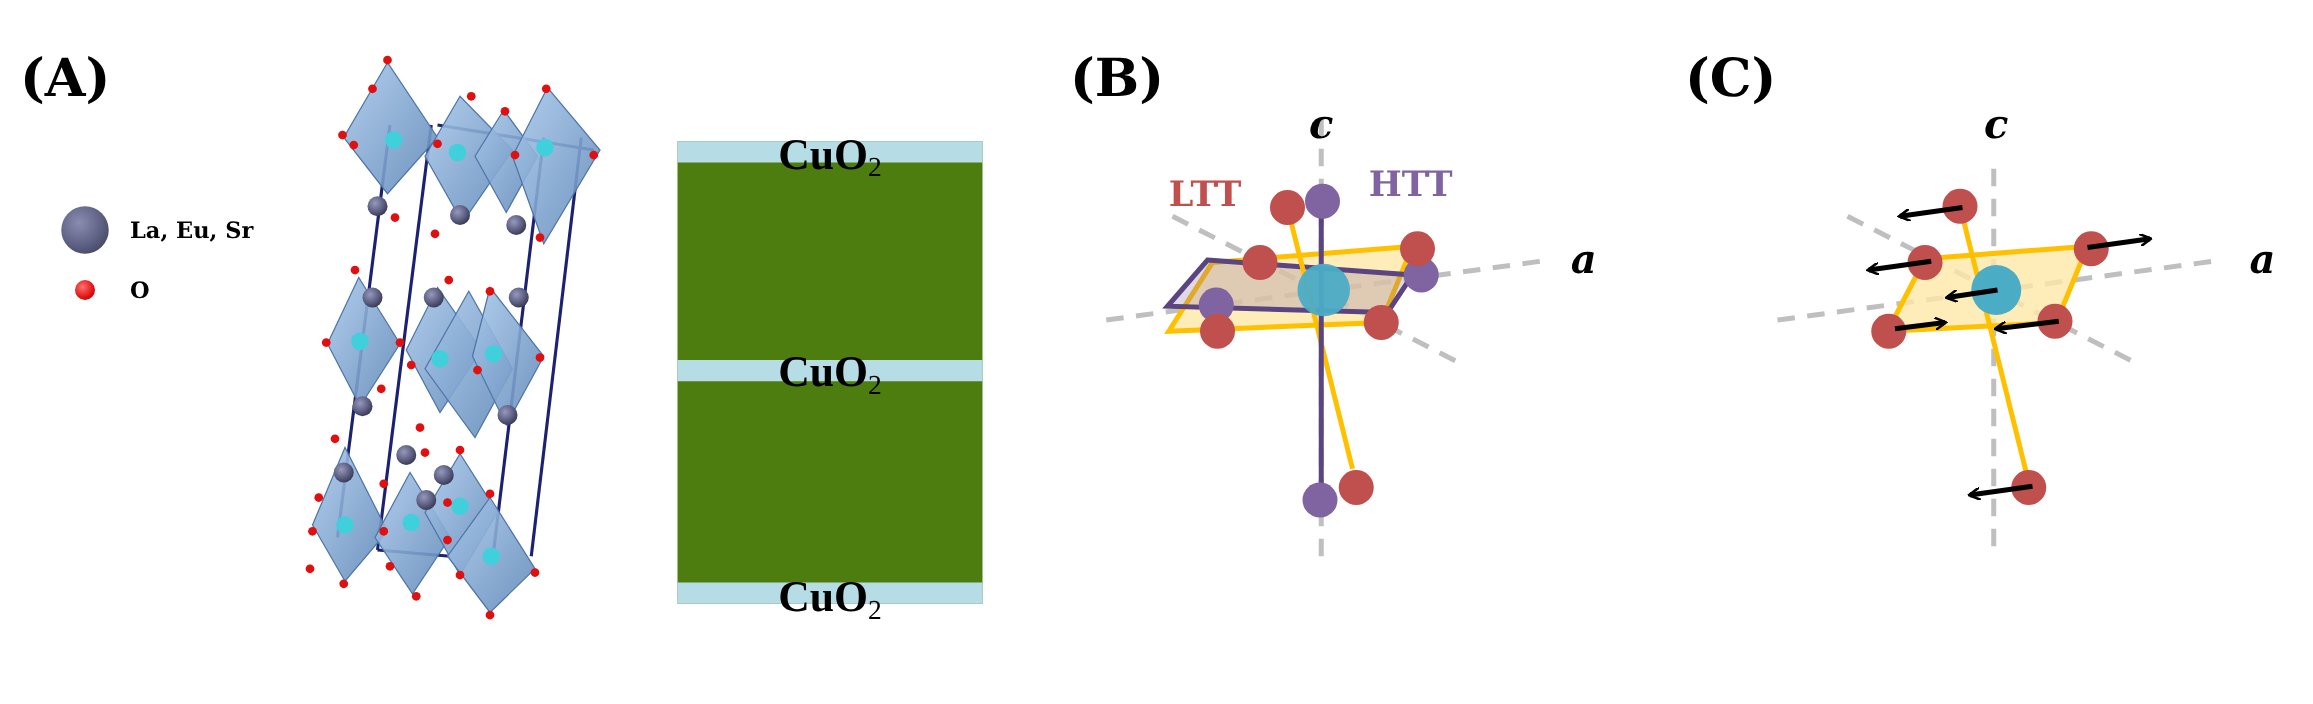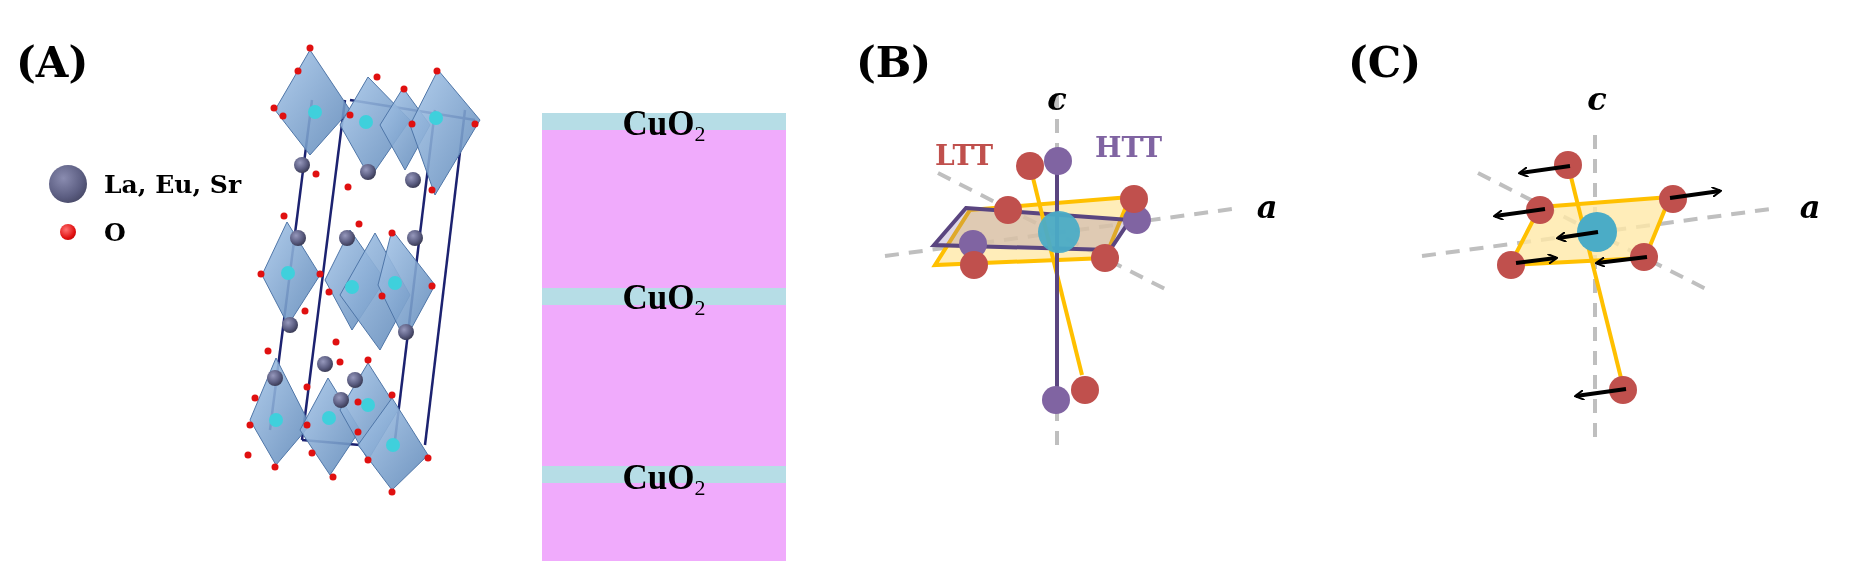--- a/index.html
+++ b/index.html
@@ -3,23 +3,23 @@
 <meta charset="utf-8">
 <style>
   html, body { margin: 0; padding: 0; background: #ffffff; }
   body { width: 1850px; height: 563px; position: relative; overflow: hidden;
          font-family: "DejaVu Serif", serif; }
   .panel-label { position: absolute; font-family: "DejaVu Serif", serif; font-weight: bold;
                  font-size: 42px; color: #000; }
   .legend { position: absolute; left: 46px; top: 160px; }
   .legend-row { display: flex; align-items: center; height: 48px; }
   .legend-sym { width: 44px; height: 44px; display: flex; align-items: center; justify-content: center; margin-right: 14px; }
-  .legend-txt { font-family: "DejaVu Serif", serif; font-weight: bold; font-size: 25px; color: #000; }
+  .legend-txt { font-family: "DejaVu Serif", serif; font-weight: bold; font-size: 18px; color: #000; }
   .ball { border-radius: 50%; }
-  .layers { position: absolute; left: 542px; top: 113px; width: 244px; height: 448px; background: #f0abfc; }
+  .layers { position: absolute; left: 542px; top: 113px; width: 244px; height: 370px; background: #4d7c0f; }
   .layer-band { position: absolute; left: 0; width: 244px; height: 17px; background: #b6dde6; }
   .layer-label { position: absolute; left: 0; width: 244px; text-align: center; font-family: "Liberation Serif", serif;
                  font-weight: bold; font-size: 35px; color: #000; }
   .layer-label sub { font-size: 22px; vertical-align: -6px; font-weight: normal; }
   svg text { font-family: "DejaVu Serif", serif; }
 </style>
 </head>
 <body>
 
 <div class="panel-label" style="left:16px; top:38px;">(A)</div>

